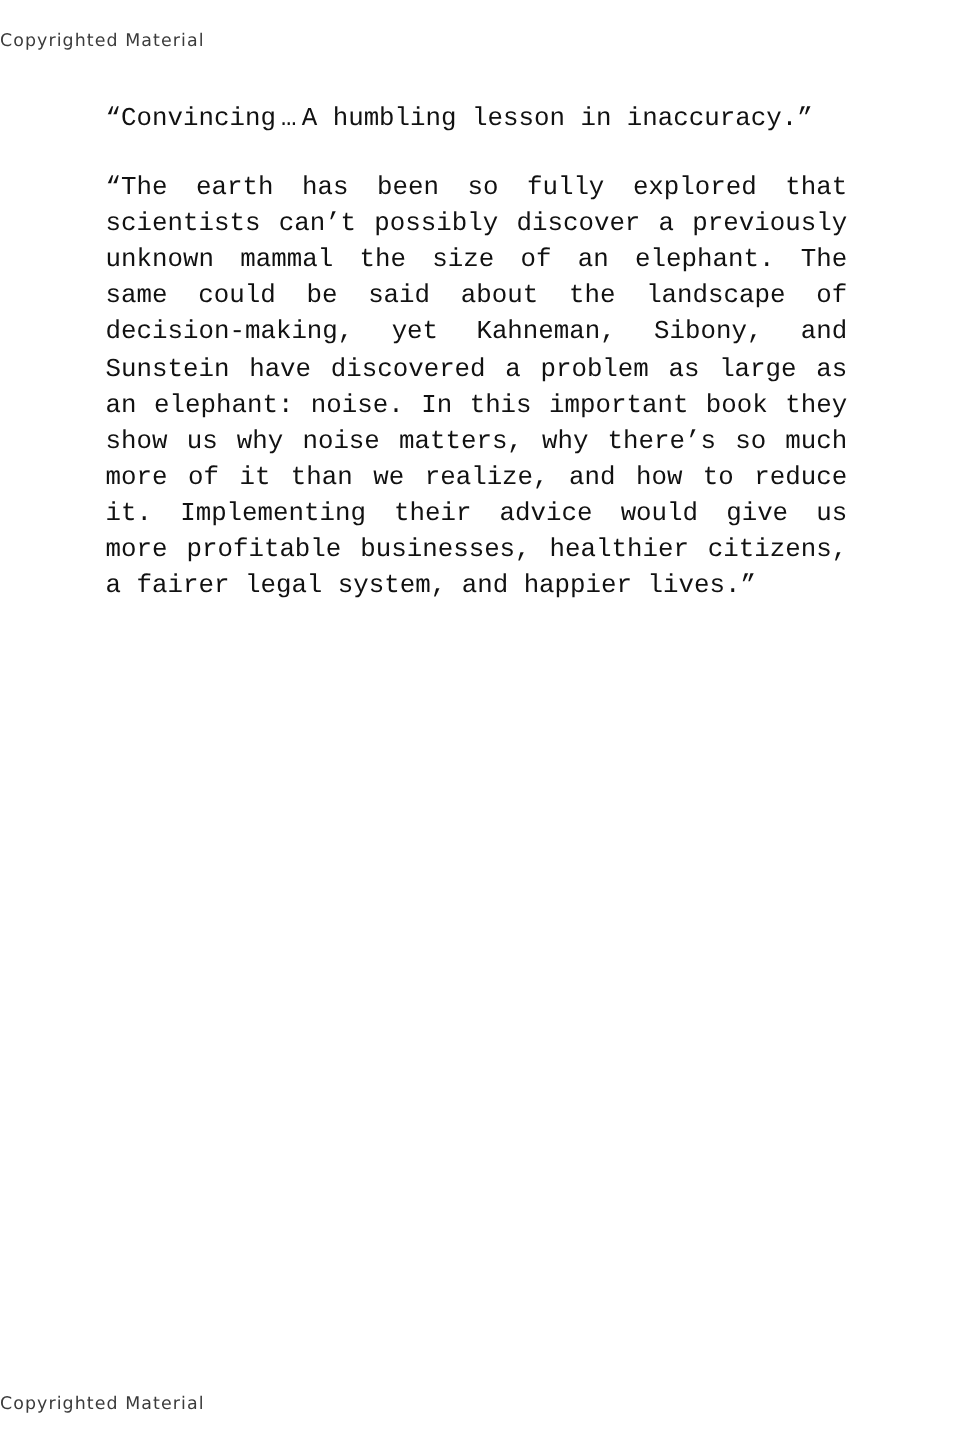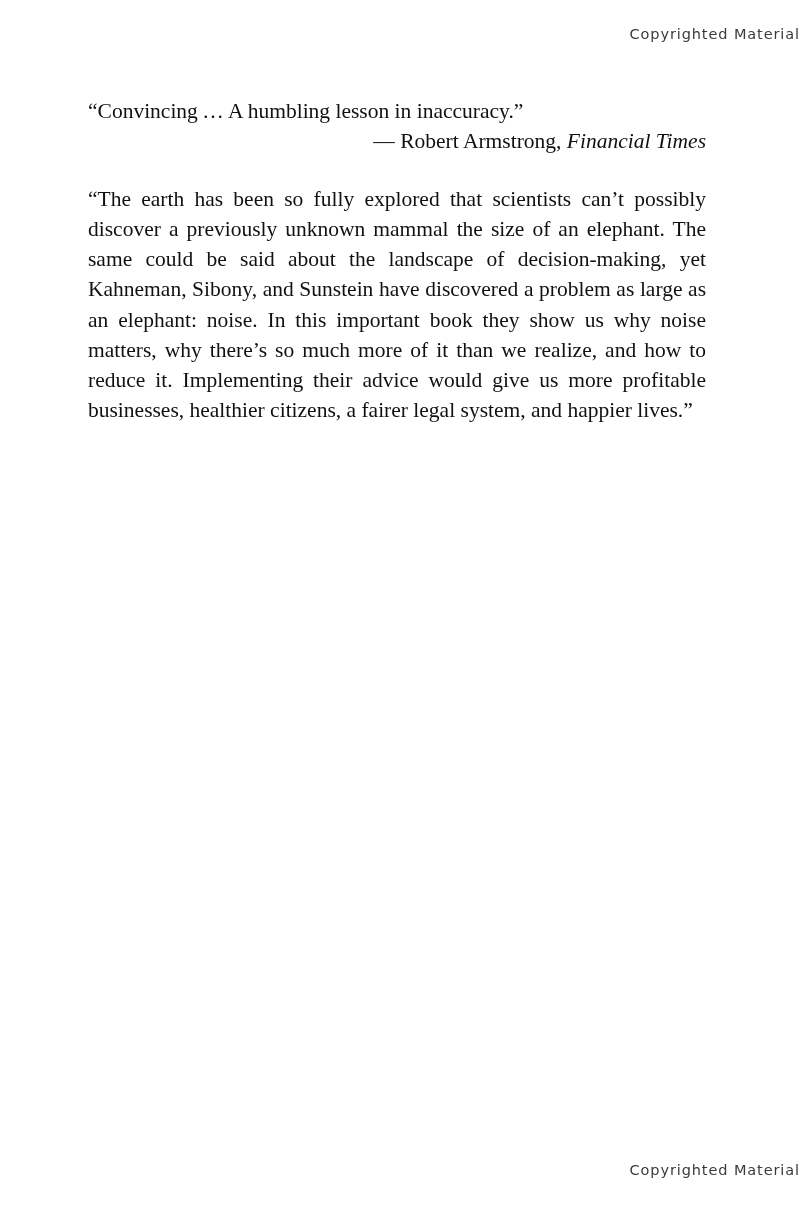--- a/index.html
+++ b/index.html
@@ -20,34 +20,35 @@
     position: relative;
     width: 800px;
     height: 1206px;
     box-sizing: border-box;
   }
 
   .copyright-mark {
     position: absolute;
     left: 0;
     width: 800px;
-    text-align: right;
+    text-align: left;
     font-family: "DejaVu Sans", sans-serif;
     font-size: 14.5px;
     letter-spacing: 0.9px;
     color: #3b3b3b;
   }
   .copyright-top { top: 26px; }
   .copyright-bottom { top: 1162px; }
 
   .content {
     position: absolute;
     left: 88px;
-    top: 96px;
+    top: 84px;
     width: 618px;
+    font-family: Liberation Mono, monospace;
   }
 
   .blurb {
     margin: 0 0 0 0;
     font-size: 21.5px;
     line-height: 1.40;
     text-align: justify;
     text-justify: inter-word;
     hyphens: none;
     color: #111111;
@@ -77,21 +78,20 @@
 <body>
 
 <div class="page">
 
   <div class="copyright-mark copyright-top">Copyrighted Material</div>
 
   <div class="content">
 
     <p class="blurb blurb-1">“Convincing … A humbling lesson in inaccuracy.”</p>
 
-    <p class="attribution"><span>— Robert Armstrong, </span><span class="source-italic">Financial Times</span></p>
 
     <div class="spacer-quote"></div>
 
     <p class="blurb">“The earth has been so fully explored that scientists can’t possibly discover a previously unknown mammal the size of an elephant. The same could be said about the landscape of decision-making, yet Kahneman, Sibony, and Sunstein have discovered a problem as large as an elephant: noise. In this important book they show us why noise matters, why there’s so much more of it than we realize, and how to reduce it. Implementing their advice would give us more profitable businesses, healthier citizens, a fairer legal system, and happier lives.”</p>
 
 
   </div>
 
   <div class="copyright-mark copyright-bottom">Copyrighted Material</div>
 

